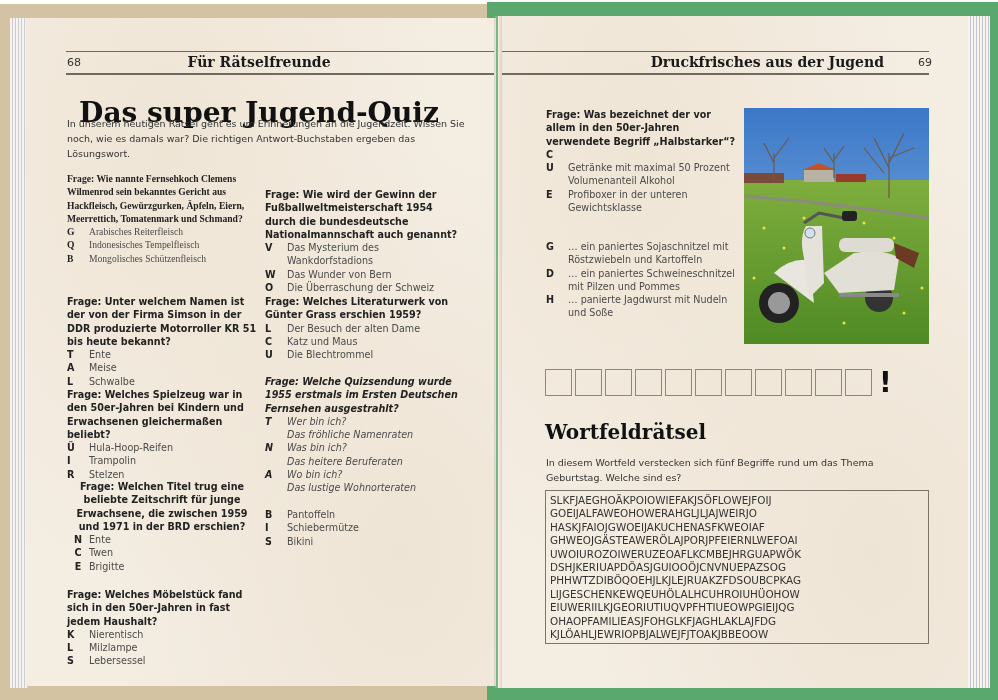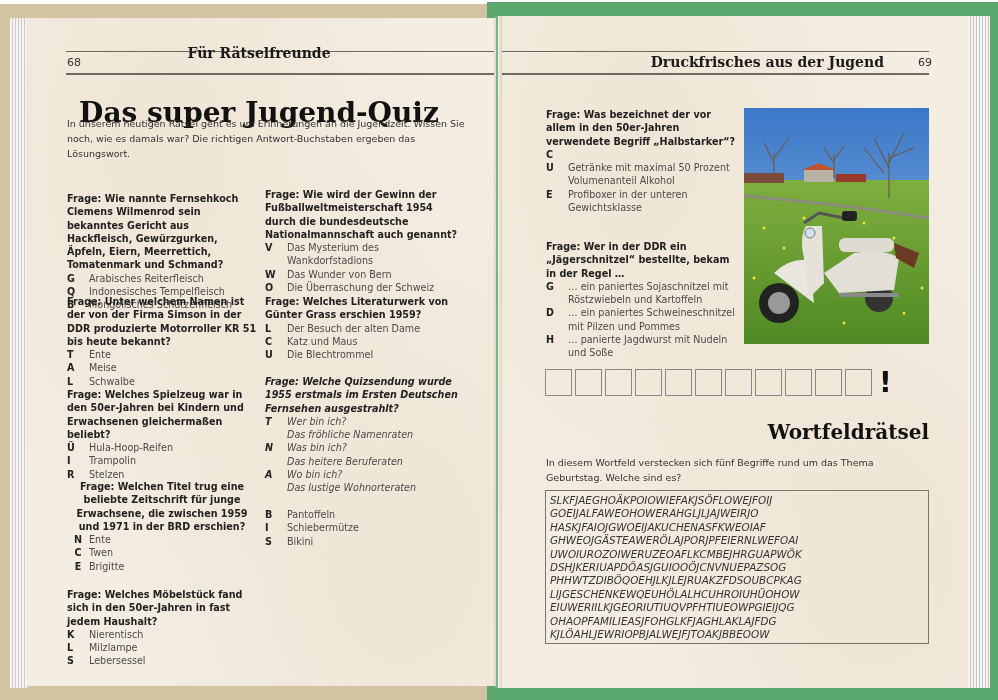--- a/index.html
+++ b/index.html
@@ -31,44 +31,44 @@
   .q .opt .k { width:22px; font-weight:bold; color:#222; flex:none; }
   .q .opt .v { color:#4a4a4a; }
   .q .opt .v .sub { display:block; }
 
   .photo { position:absolute; left:744px; top:108px; width:185px; height:236px; overflow:hidden; }
 
   .boxes { position:absolute; left:545px; top:369px; display:flex; gap:3px; align-items:center; }
   .boxes .b { width:27px; height:27px; border:1.5px solid #888; box-sizing:border-box; }
   .boxes .excl { font-weight:bold; font-size:28px; margin-left:4px; color:#111; line-height:27px; }
 
-  .grid { position:absolute; left:545px; top:490px; width:384px; height:154px; border:1px solid #7a756b; box-sizing:border-box; padding:3px 8px 0 4px;font-style:italic; }
+  .grid { position:absolute; left:545px; top:490px; width:384px; height:154px; border:1px solid #7a756b; box-sizing:border-box; padding:3px 8px 0 4px; }
   .grid .row { font-size:10.4px; letter-spacing:2.9px; line-height:13.4px; color:#333; white-space:nowrap; }
 </style>
 </head>
 <body>
 
 <div class="cover-left"></div>
 <div class="cover-right"></div>
 <div class="edges-left"></div>
 <div class="edges-right"></div>
 
 <div class="page page-left"></div>
 <div class="page page-right"></div>
 <div class="gutter"></div>
 
 <div class="hdr-line" style="left:66px;top:51px;width:428px;"></div>
 <div class="hdr-line" style="left:66px;top:73px;width:428px;height:2px;"></div>
 <div class="pageno" style="left:67px;top:56px;">68</div>
-<div class="runhead" style="left:66px;top:45px;width:386px;text-align:center;">Für Rätselfreunde</div>
+<div class="runhead" style="left:66px;top:54px;width:386px;text-align:center;">Für Rätselfreunde</div>
 
 <div class="title" style="left:66px;top:96px;width:386px;text-align:center;font-size:28px;">Das super Jugend-Quiz</div>
 <div class="intro" style="left:67px;top:116px;width:400px;">In unserem heutigen Rätsel geht es um Erinnerungen an die Jugendzeit. Wissen Sie noch, wie es damals war? Die richtigen Antwort-Buchstaben ergeben das Lösungswort.</div>
 
-<div class="q" style="left:67px;top:192px;width:190px;">
+<div class="q" style="left:67px;top:172px;width:190px;font-family:Liberation Serif, serif;">
   <div class="qt">Frage: Wie nannte Fernsehkoch Clemens Wilmenrod sein bekanntes Gericht aus Hackfleisch, Gewürzgurken, Äpfeln, Eiern, Meerrettich, Tomatenmark und Schmand?</div>
   <div class="opt">
       <span class="k">G</span>
       <span class="v">Arabisches Reiterfleisch</span>
     </div>
   <div class="opt">
       <span class="k">Q</span>
       <span class="v">Indonesisches Tempelfleisch</span>
     </div>
   <div class="opt">
@@ -218,21 +218,20 @@
       <span class="k">U</span>
       <span class="v">Getränke mit maximal 50 Prozent Volumenanteil Alkohol</span>
     </div>
   <div class="opt">
       <span class="k">E</span>
       <span class="v">Profiboxer in der unteren Gewichtsklasse</span>
     </div>
 </div>
 
 <div class="q" style="left:546px;top:240px;width:192px;">
-  <div class="qt">Frage: Wer in der DDR ein „Jägerschnitzel“ bestellte, bekam in der Regel …</div>
   <div class="opt">
       <span class="k">G</span>
       <span class="v">… ein paniertes Sojaschnitzel mit Röstzwiebeln und Kartoffeln</span>
     </div>
   <div class="opt">
       <span class="k">D</span>
       <span class="v">… ein paniertes Schweineschnitzel mit Pilzen und Pommes</span>
     </div>
   <div class="opt">
       <span class="k">H</span>
@@ -301,21 +300,21 @@
   <div class="b"></div>
   <div class="b"></div>
   <div class="b"></div>
   <div class="b"></div>
   <div class="b"></div>
   <div class="b"></div>
   <div class="b"></div>
   <span class="excl">!</span>
 </div>
 
-<div class="title" style="left:545px;top:420px;width:384px;text-align:right;font-size:20px;">Wortfeldrätsel</div>
+<div class="title" style="left:545px;top:420px;width:384px;text-align:left;font-size:20px;">Wortfeldrätsel</div>
 <div class="intro" style="left:546px;top:455px;width:380px;">In diesem Wortfeld verstecken sich fünf Begriffe rund um das Thema Geburtstag. Welche sind es?</div>
 
 <div class="grid">
   <div class="row" style="letter-spacing: 0px;">SLKFJAEGHOÄKPOIOWIEFAKJSÖFLOWEJFOIJ</div>
   <div class="row" style="letter-spacing: 0px;">GOEIJALFAWEOHOWERAHGLJLJAJWEIRJO</div>
   <div class="row" style="letter-spacing: 0px;">HASKJFAIOJGWOEIJAKUCHENASFKWEOIAF</div>
   <div class="row" style="letter-spacing: 0px;">GHWEOJGÄSTEAWERÖLAJPORJPFEIERNLWEFOAI</div>
   <div class="row" style="letter-spacing: 0px;">UWOIUROZOIWERUZEOAFLKCMBEJHRGUAPWÖK</div>
   <div class="row" style="letter-spacing: 0px;">DSHJKERIUAPDÖASJGUIOOÖJCNVNUEPAZSOG</div>
   <div class="row" style="letter-spacing: 0px;">PHHWTZDIBÖQOEHJLKJLEJRUAKZFDSOUBCPKAG</div>

